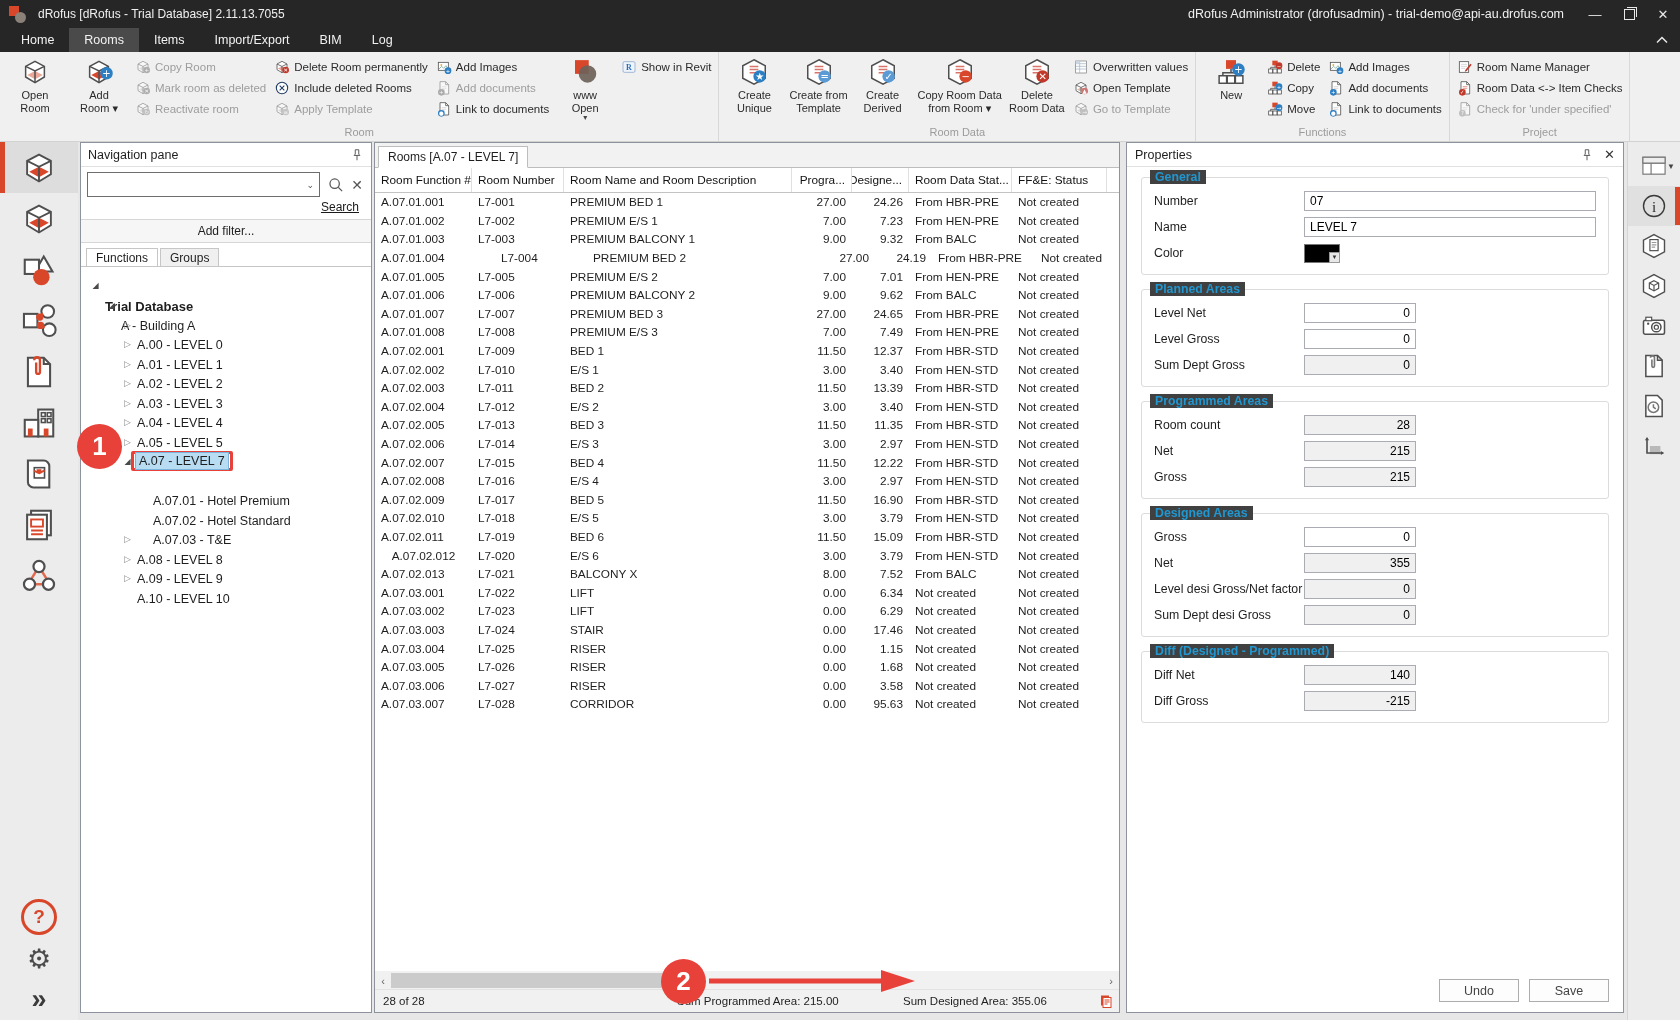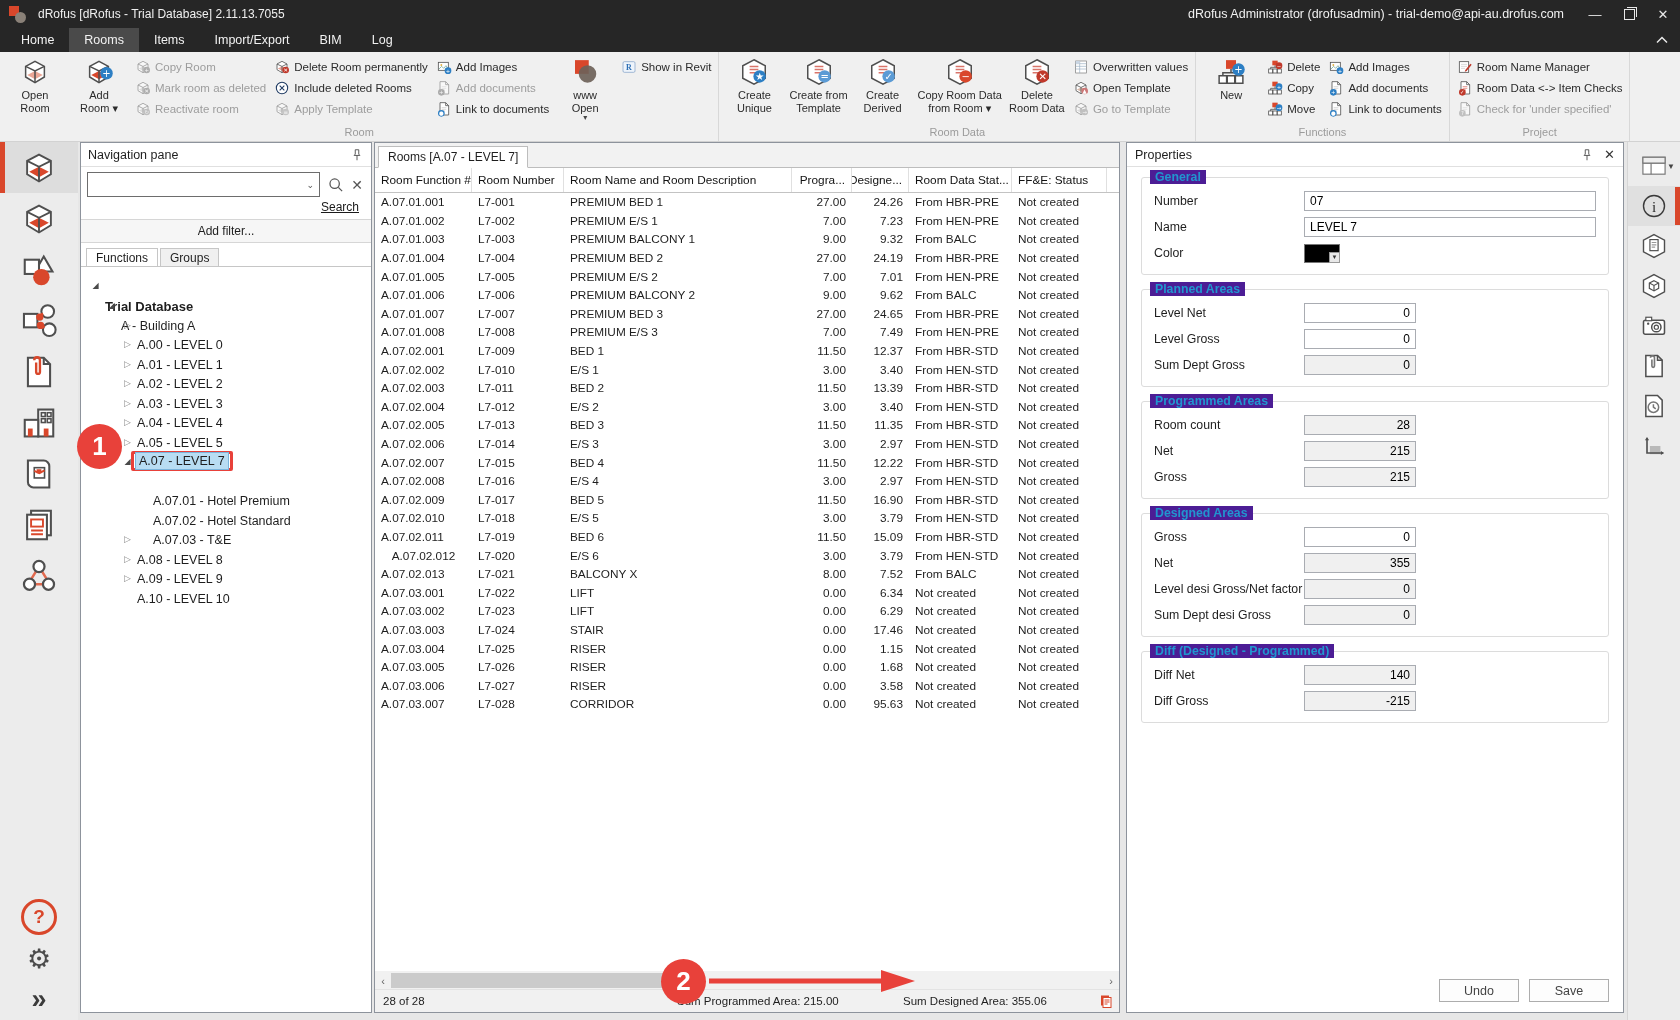--- a/index.html
+++ b/index.html
@@ -99,21 +99,21 @@
 
   
   .props-header{height:23px;display:flex;align-items:center;padding:0 8px;font-size:12.5px;border-bottom:1px solid #e0e0e0;}
   .props-header .hicons{margin-left:auto;display:flex;align-items:center;gap:10px;}
   .props-header .ic{width:14px;height:14px;}
   .props-x{font-size:13px;color:#333;}
   .props-obj{display:flex;align-items:center;gap:13px;padding:12px 14px 8px;}
   .props-obj .ic{width:40px;height:35px;}
   .props-obj-title{font-size:15.5px;font-weight:bold;}
   .gbox{position:relative;border:1px solid #dcdcdc;border-radius:3px;margin:10px 14px 14px;padding:10px 12px 8px;}
-  .gbox-title{position:absolute;top:-8px;left:8px;background:#4c1d95;padding:0 5px;color:#2196cf;font-weight:bold;font-size:12.3px;}
+  .gbox-title{position:absolute;top:-8px;left:8px;background:#404040;padding:0 5px;color:#2196cf;font-weight:bold;font-size:12.3px;}
   .prow{display:flex;align-items:center;height:26px;}
   .plabel{width:150px;font-size:12.3px;color:#1e1e1e;flex:none;}
   .pinput{height:18px;border:1px solid #a9acb2;font:12px "Liberation Sans",sans-serif;padding:0 5px;background:#fff;}
   .num{width:100px;text-align:right;}
   .wide{width:280px;text-align:left;}
   .gn1{width:62px;text-align:right;}
   .gn2{width:56px;text-align:right;margin-left:6px;}
   .ro{background:#f0f0f0;}
   .pct{margin-left:8px;}
   .color-swatch{width:34px;height:17px;background:#000;border:1px solid #777;position:relative;}
@@ -768,21 +768,21 @@
           <div class="g-cell" style="width: 97px;">A.07.01.003</div>
           <div class="g-cell" style="width: 92px;">L7-003</div>
           <div class="g-cell" style="width: 228px;">PREMIUM BALCONY 1</div>
           <div class="g-cell ra" style="width: 60px;">9.00</div>
           <div class="g-cell ra" style="width: 57px;">9.32</div>
           <div class="g-cell" style="width: 103px;">From BALC</div>
           <div class="g-cell" style="width: 95px;">Not created</div>
         </div>
         <div class="g-row">
           <div class="g-cell" style="width: 97px;">A.07.01.004</div>
-          <div class="g-cell" style="width: 92px;">L7-004</div>
+          <div class="g-cell" style="width: 92px; margin-left: 23px;">L7-004</div>
           <div class="g-cell" style="width: 228px;">PREMIUM BED 2</div>
           <div class="g-cell ra" style="width: 60px;">27.00</div>
           <div class="g-cell ra" style="width: 57px;">24.19</div>
           <div class="g-cell" style="width: 103px;">From HBR-PRE</div>
           <div class="g-cell" style="width: 95px;">Not created</div>
         </div>
         <div class="g-row">
           <div class="g-cell" style="width: 97px;">A.07.01.005</div>
           <div class="g-cell" style="width: 92px;">L7-005</div>
           <div class="g-cell" style="width: 228px;">PREMIUM E/S 2</div>

